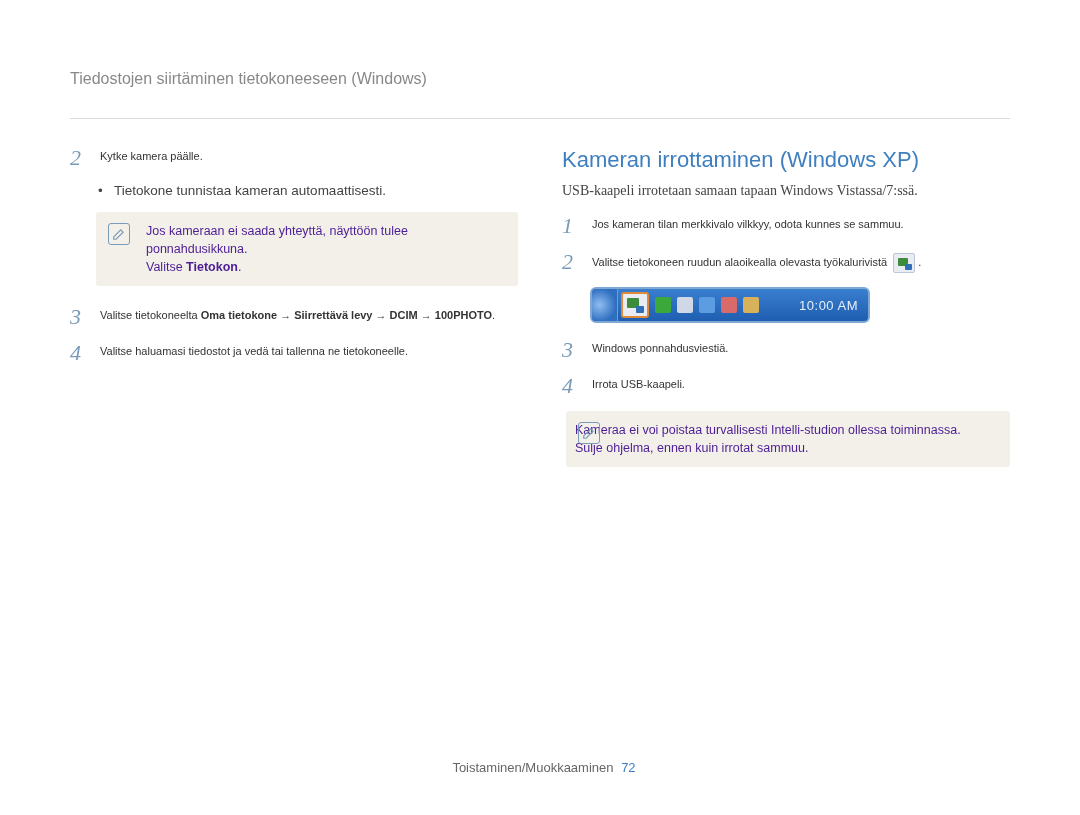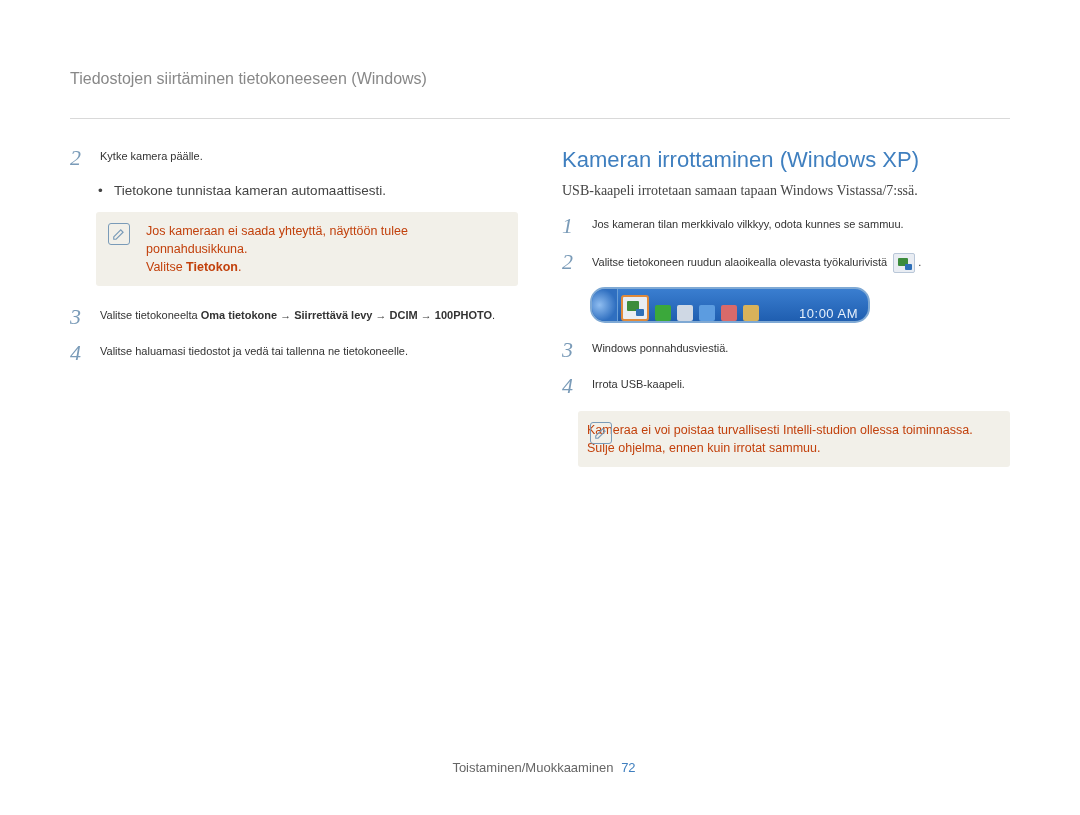--- a/index.html
+++ b/index.html
@@ -68,21 +68,21 @@
       left: 0;
       top: 0;
     }
     .note-box {
       background: #f2f0e9;
       border-radius: 3px;
       padding: 10px 14px 10px 50px;
       margin: 10px 0 20px 26px;
       position: relative;
       font-size: 12.5px;
-      color: #c2410c;
+      color: #4c1d95;
       line-height: 1.45;
     }
     .note-icon {
       position: absolute;
       left: 12px;
       top: 11px;
       width: 22px;
       height: 22px;
       border: 1.5px solid #7a9bb8;
       border-radius: 3px;
@@ -128,24 +128,24 @@
       right: 2px; bottom: 2px;
       width: 7px; height: 6px;
       background: #2e6fb8;
       border-radius: 1px;
     }
     .tray-image {
       margin: 8px 0 16px 28px;
       width: 280px;
       height: 36px;
       border: 2px solid #7fa9d4;
-      border-radius: 15px;
+      border-radius: 6px;
       background: linear-gradient(#3a7ed0, #1f5eb0);
       display: flex;
-      align-items: flex-end;
+      align-items: center;
       position: relative;
       overflow: hidden;
     }
     .tray-left-cap {
       width: 26px;
       height: 100%;
       background: radial-gradient(circle at 30% 50%, #8fbdf0, #2f6fc0 70%);
       border-right: 1px solid #6a9fd6;
     }
     .tray-highlight {
@@ -283,21 +283,21 @@
     <div class="step">
       <div class="step-num">3</div>
       <div class="step-body">Windows ponnahdusviestiä.</div>
     </div>
 
     <div class="step">
       <div class="step-num">4</div>
       <div class="step-body">Irrota USB-kaapeli.</div>
     </div>
 
-    <div class="note-box" style="margin-left:16px;padding-left:9px;">
+    <div class="note-box" style="margin-left:4px;padding-left:9px;">
       <div class="note-icon">
         <svg viewBox="0 0 24 24">
             <path d="M3 17 L15 5 L19 9 L7 21 L3 21 Z" fill="none" stroke="#7a9bb8" stroke-width="2"></path>
           </svg>
       </div>
       <div>Kameraa ei voi poistaa turvallisesti Intelli-studion ollessa toiminnassa.</div>
       <div>Sulje ohjelma, ennen kuin irrotat sammuu.</div>
     </div>
 
   </div>

